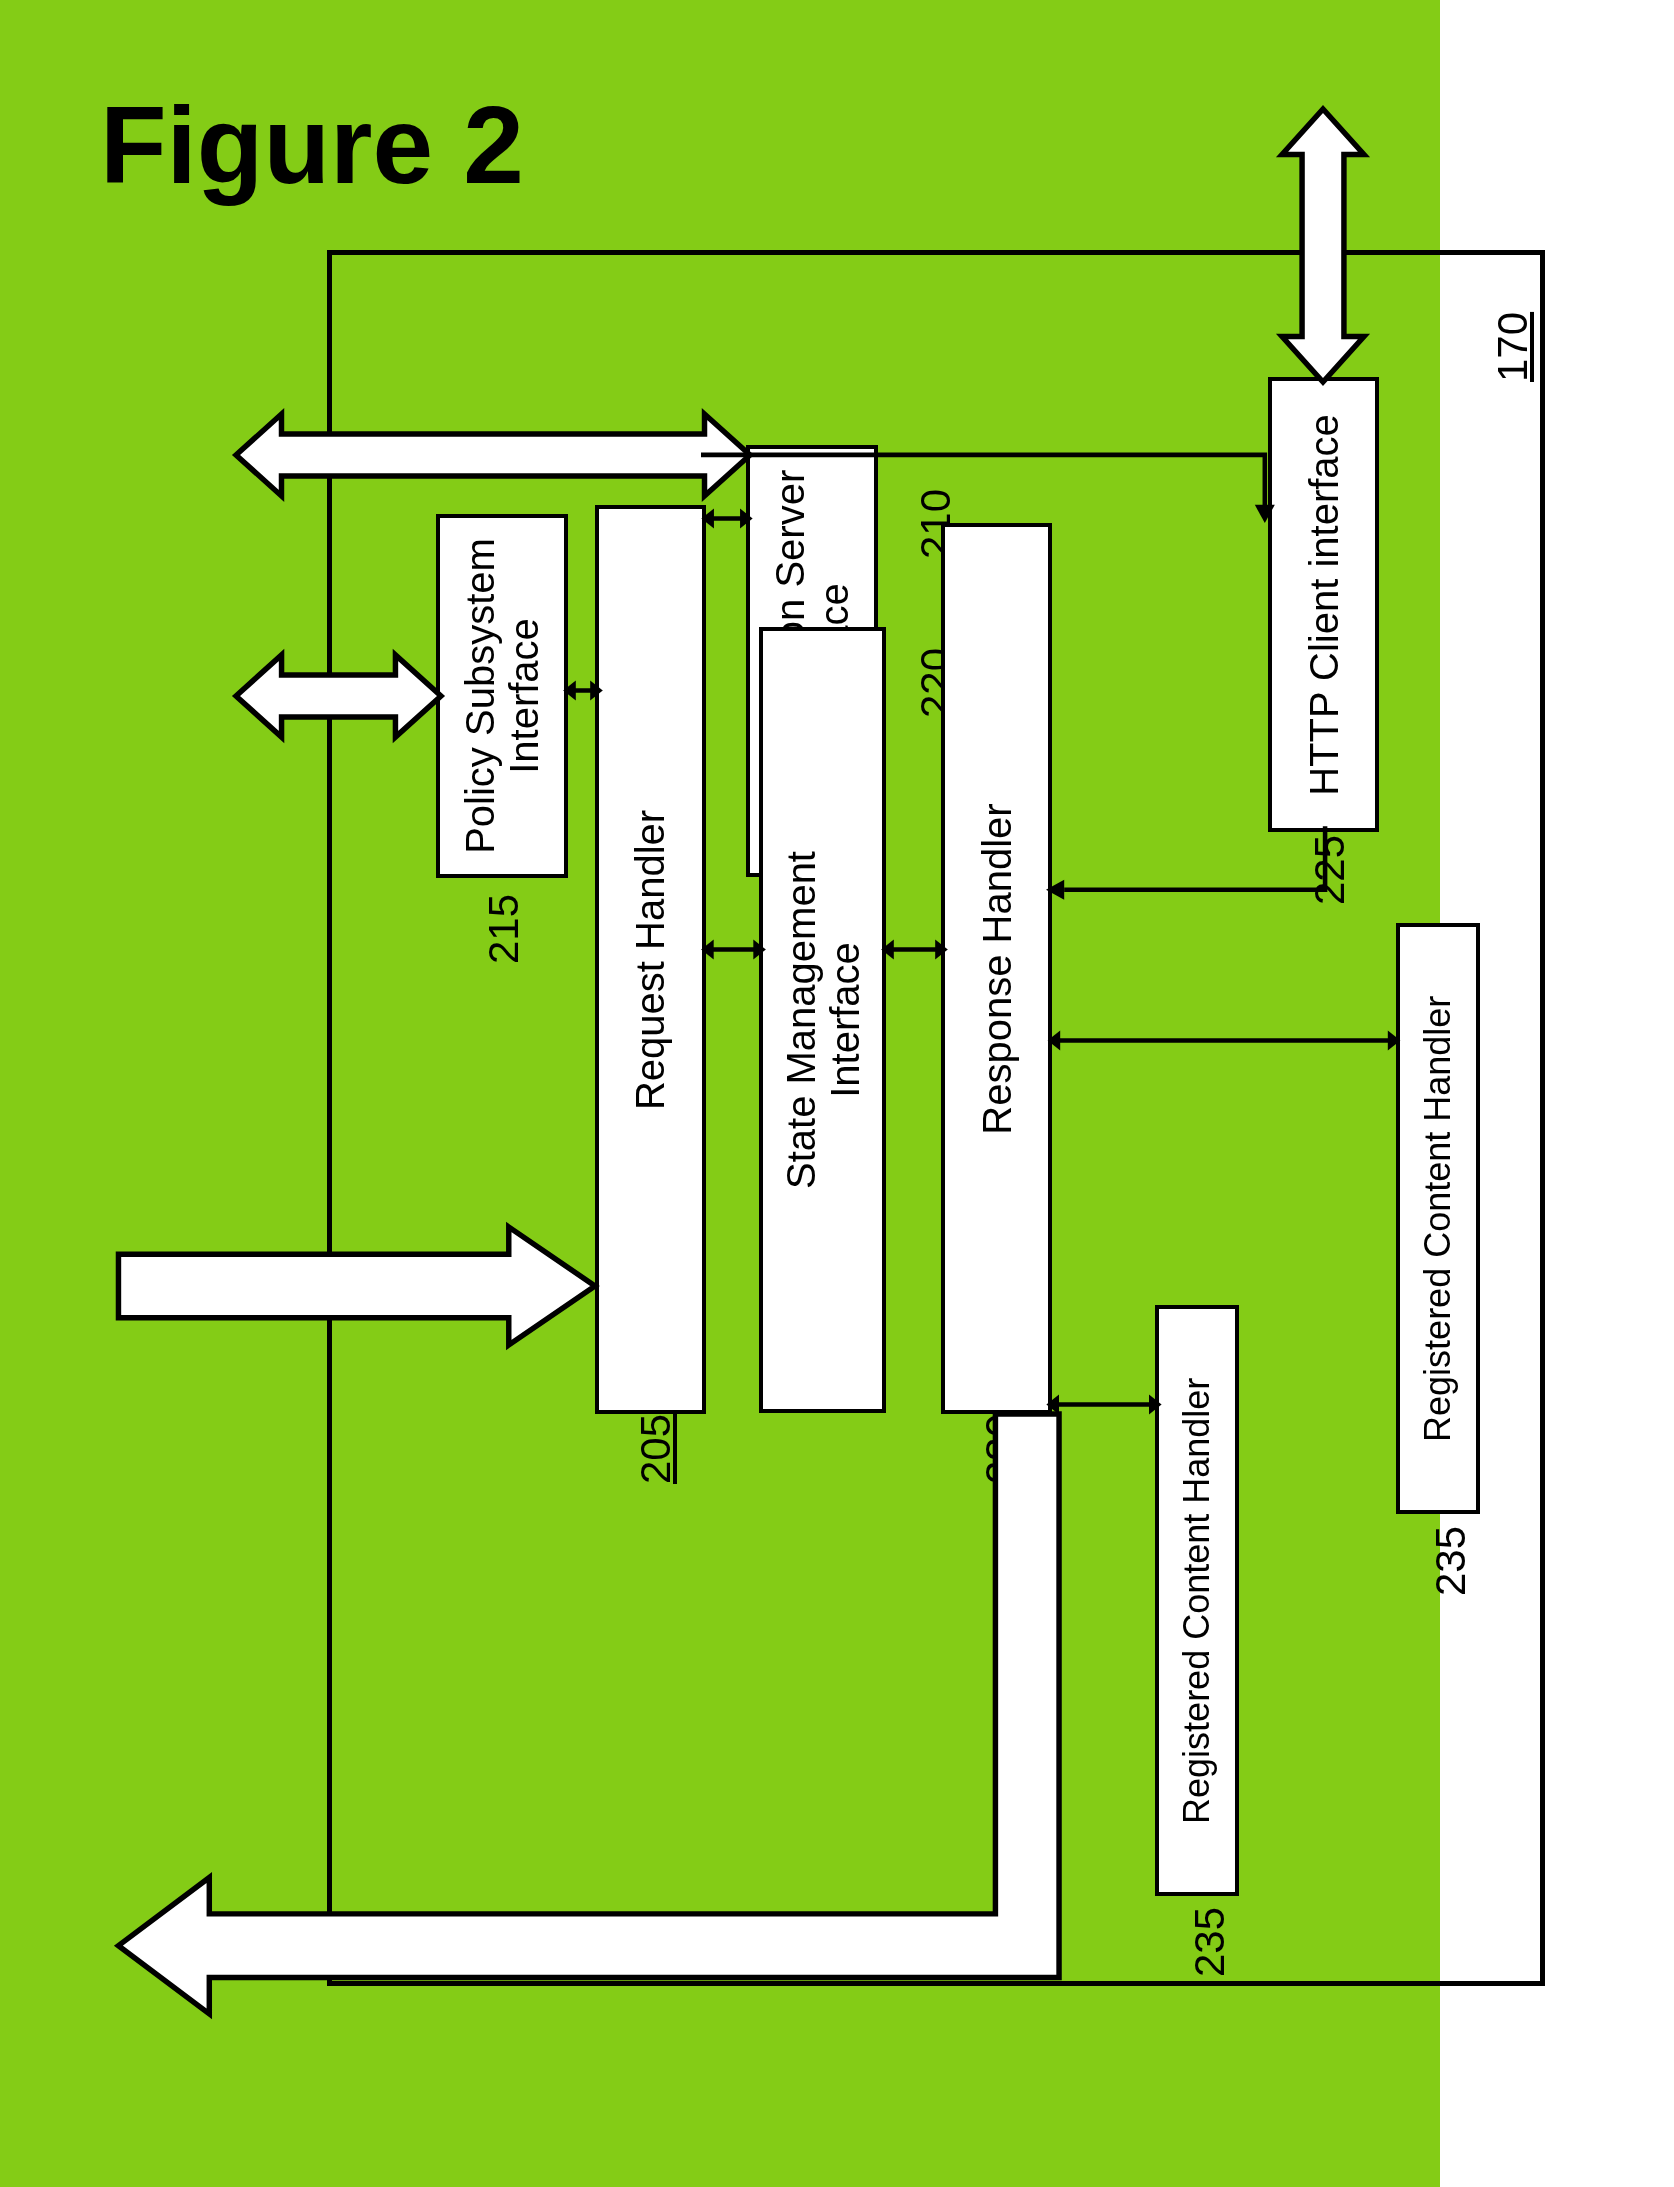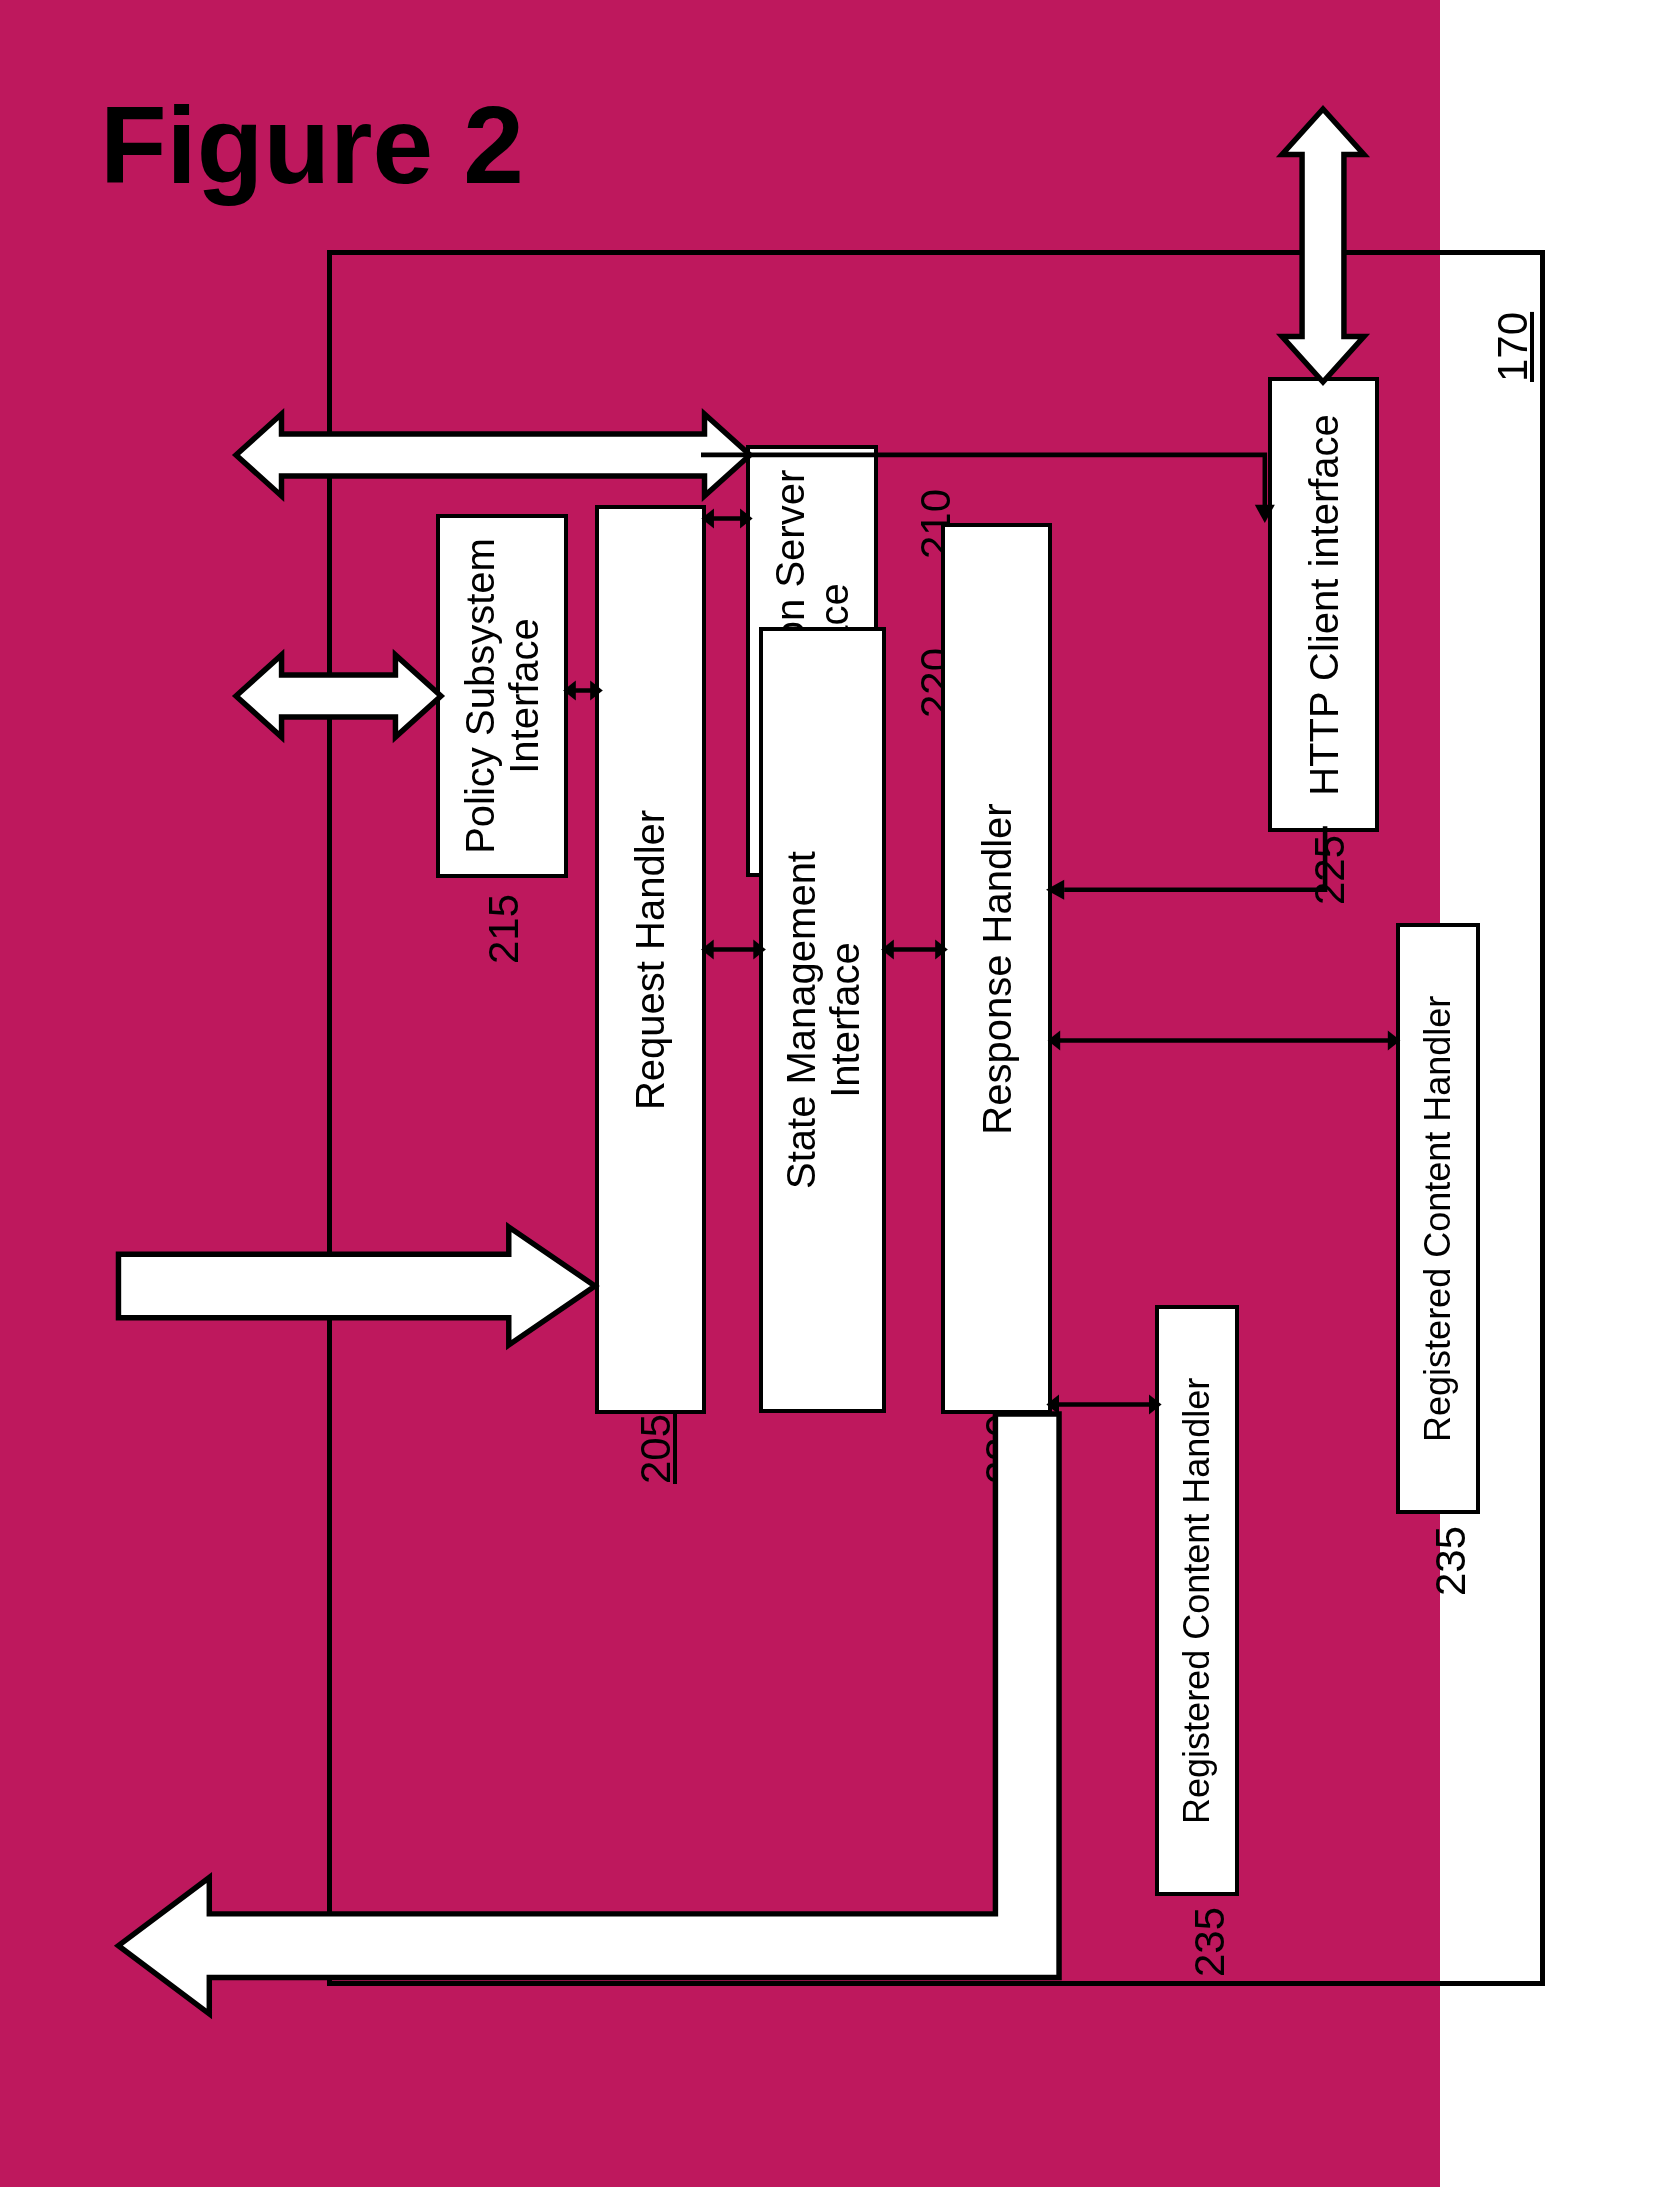--- a/index.html
+++ b/index.html
@@ -1,18 +1,18 @@
 <!DOCTYPE html>
 <html style="font-size:14.5px"><head>
 <meta charset="utf-8">
 <style>
   * { box-sizing: border-box; }
   html, body { margin:0; padding:0; }
   body { background:#fff; font-family: Arial, Helvetica, sans-serif; }
-  .page { width:1440px; height:2187px; position:relative; background:#be185d; }
+  .page { width:1440px; height:2187px; position:relative; background:#84cc16; }
   .figure-title { position:absolute; font-size:109px; font-weight:bold; color:#000; }
   .outer-box { position:absolute; border:5.5px solid #000; }
   .box { position:absolute; border:4.5px solid #000; background:#fff; display:flex; align-items:center; justify-content:center; text-align:center; }
   .box span { transform:rotate(-90deg); white-space:pre; font-size:40px; line-height:1.1; color:#000; }
   .ref { position:absolute; font-size:42px; color:#000; }
   .ref.u { text-decoration:underline; }
   .ref.rot { transform:rotate(-90deg); transform-origin:left top; white-space:nowrap; }
   svg.arrow { position:absolute; overflow:visible; }
 </style>
 </head>

